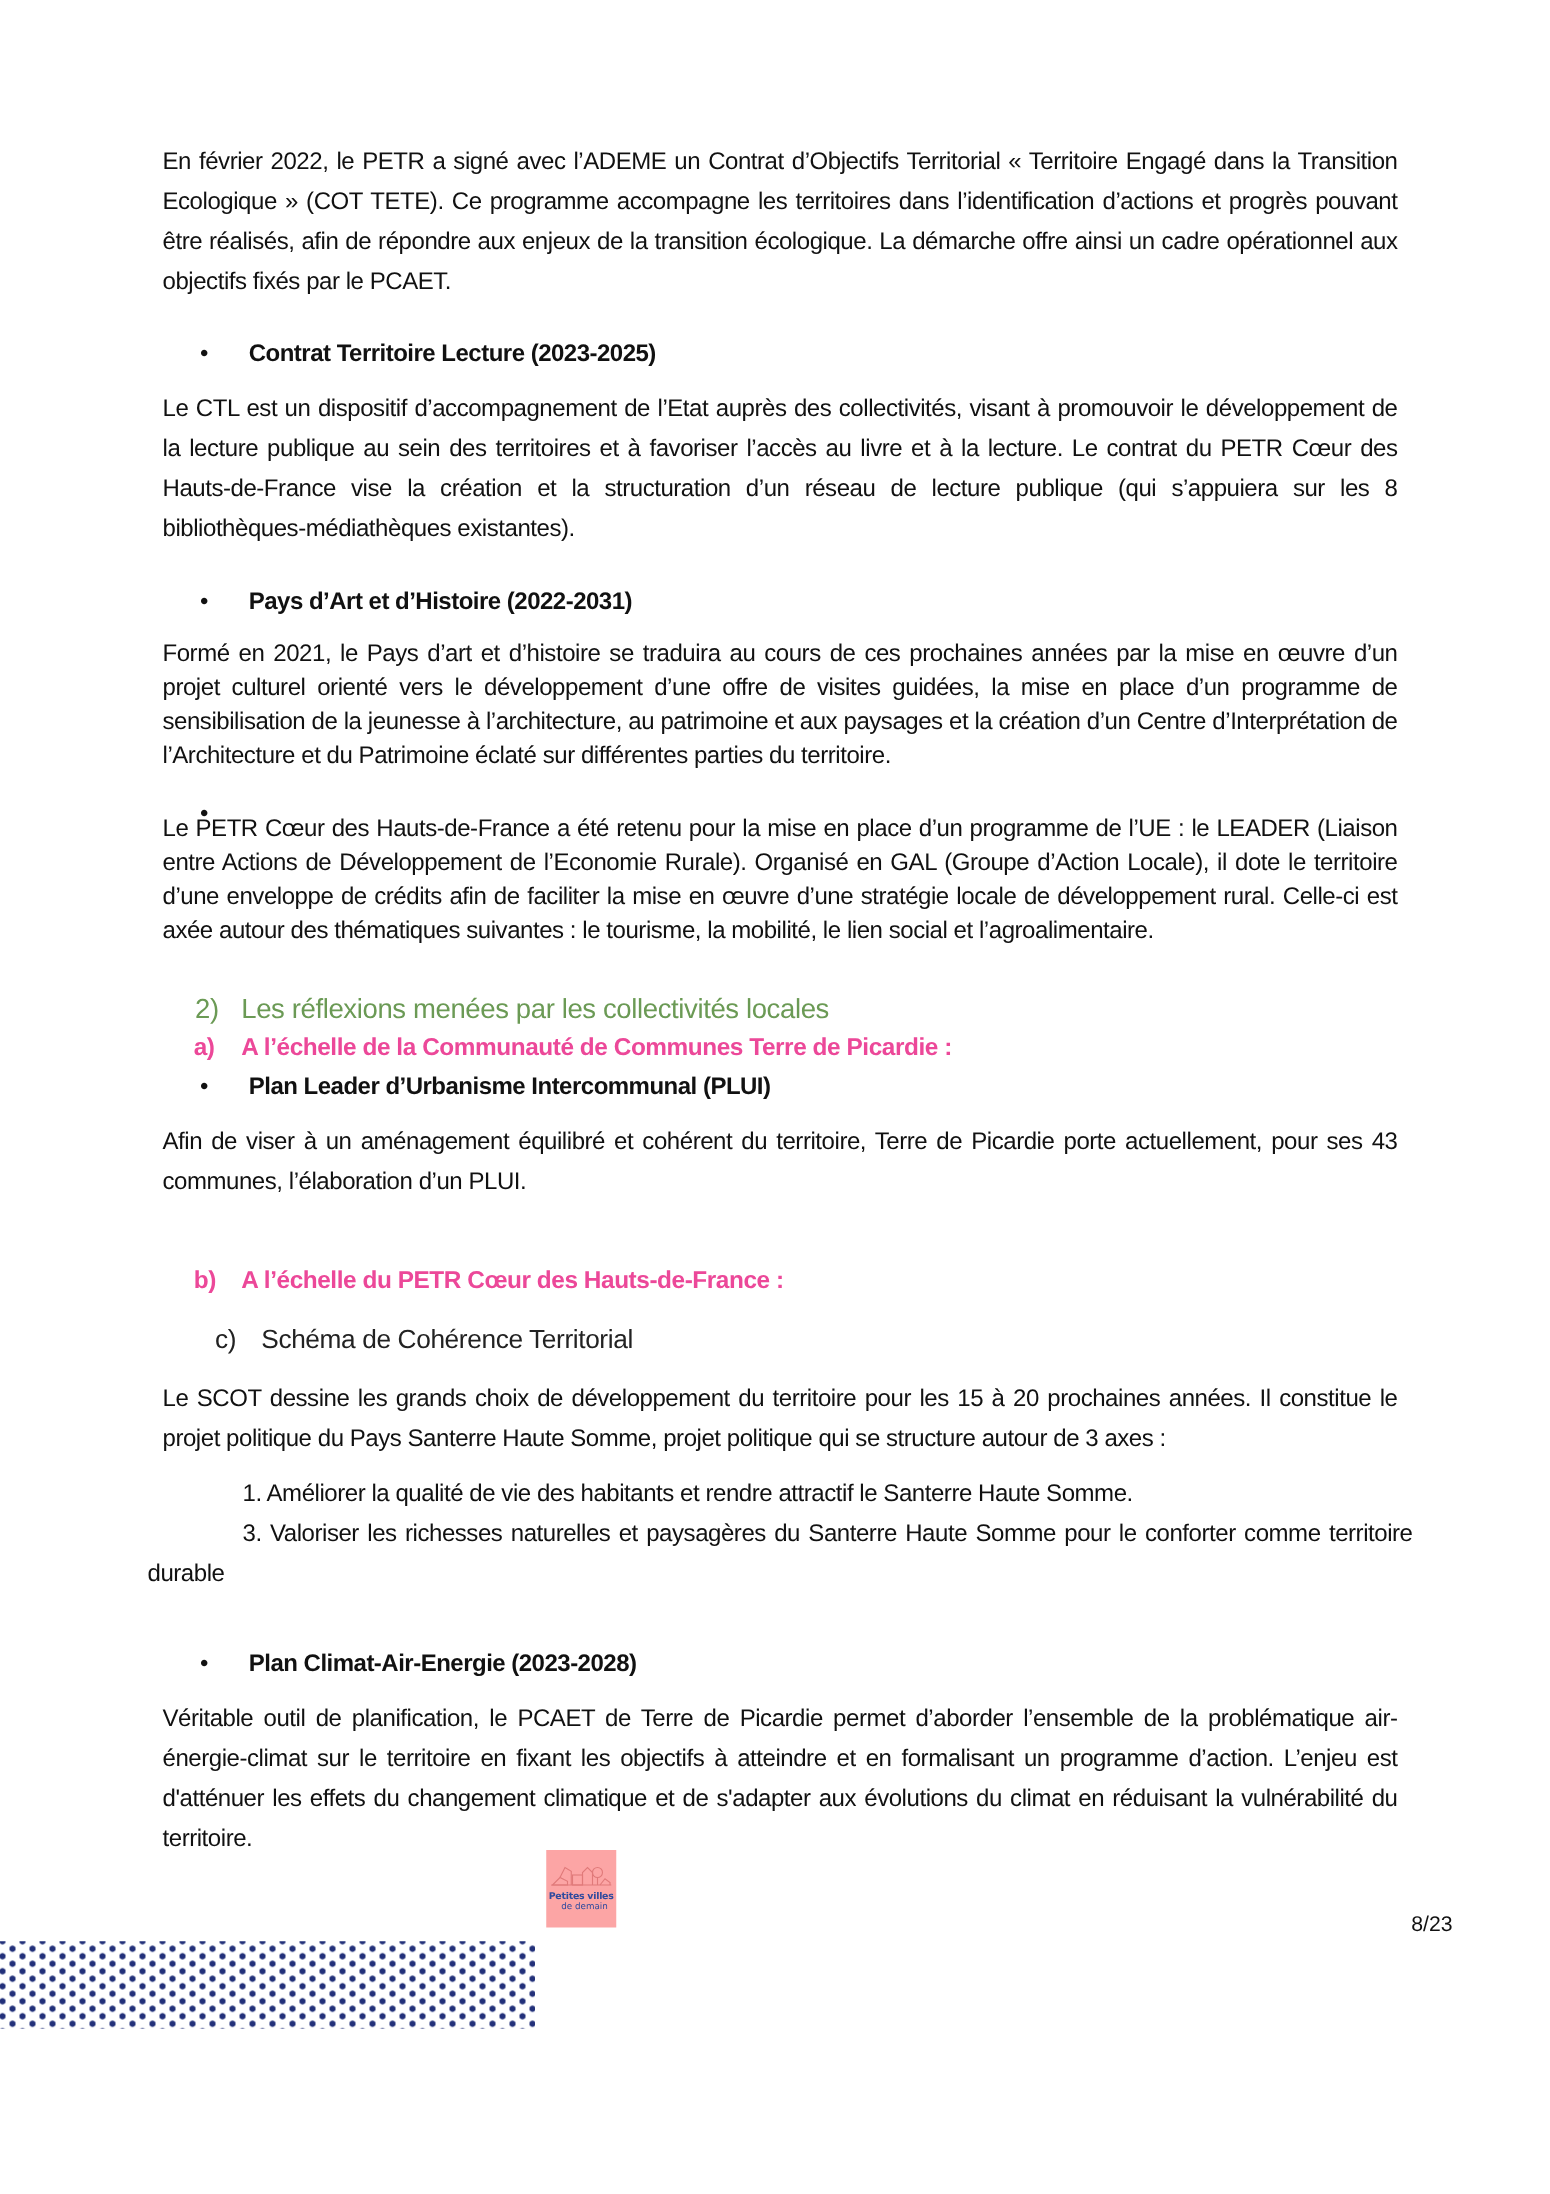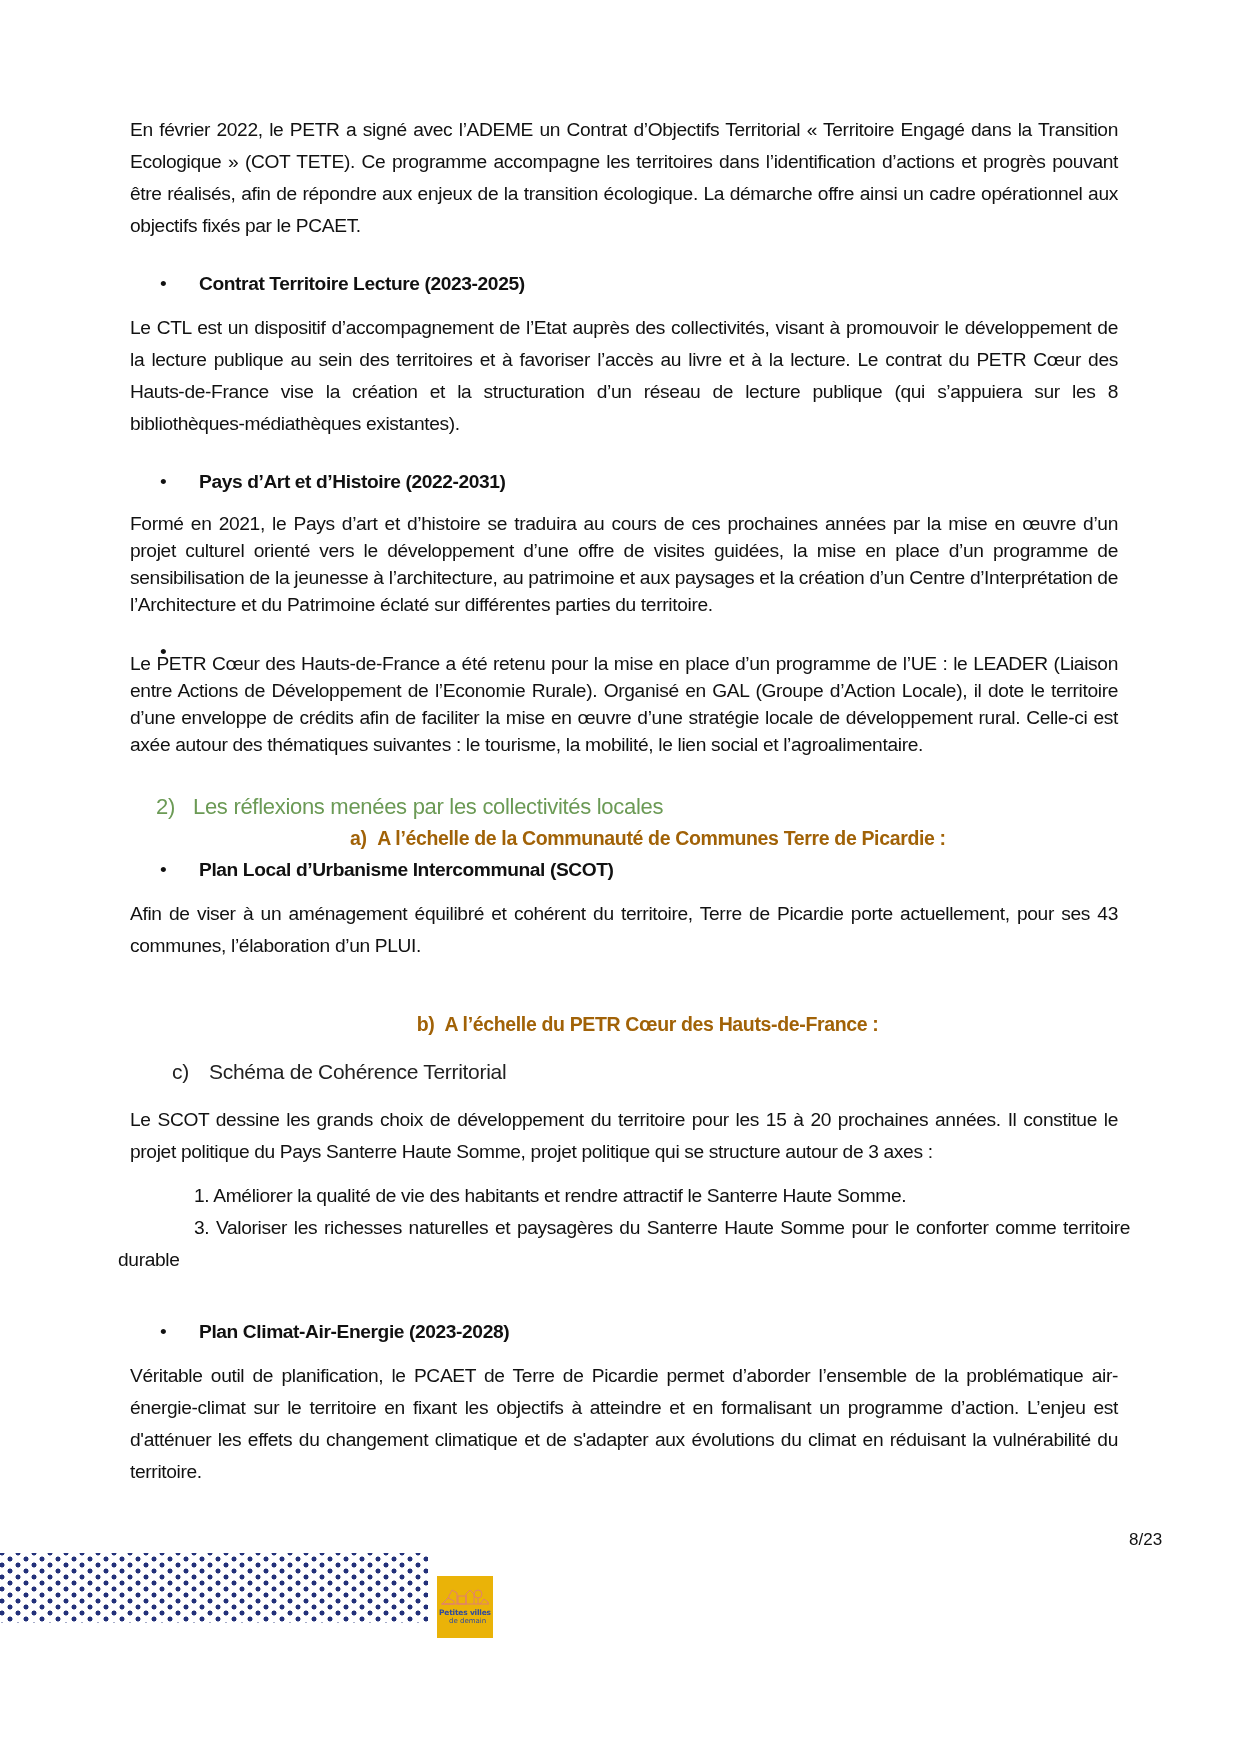--- a/index.html
+++ b/index.html
@@ -7,31 +7,31 @@
          font-family: "Liberation Sans Narrow", "Liberation Sans", sans-serif; color: #111; }
   .page { position: absolute; left: 118px; top: 102px; width: 1012px; }
   .p { font-size: 19.2px; line-height: 32px; margin: 12px; text-align: justify; letter-spacing: -0.35px; }
   .p.last { text-align-last: left; }
   .bullet { position: relative; font-weight: bold; font-size: 19.2px; line-height: 32px; margin: 0; padding-left: 81px; letter-spacing: -0.4px; }
   .bullet .dot { position: absolute; left: 42px; top: 0; font-weight: normal; }
   .gap-s { height: 14px; }
   .h2 { font-size: 22px; line-height: 30px; color: #6b9a55; margin: 0; padding-left: 38px; letter-spacing: -0.3px; }
   .h2 .num { display: inline-block; width: 37px; }
   .h2 .txt { text-underline-offset: 4px; }
-  .h3 { font-size: 19.5px; line-height: 32px; color: #a16207; font-weight: bold; margin: 0; padding-left: 37px; letter-spacing: -0.35px; text-align: center; }
+  .h3 { font-size: 19.5px; line-height: 32px; color: #ec4899; font-weight: bold; margin: 0; padding-left: 37px; letter-spacing: -0.35px; }
   .h3 .num { display: inline-block; width: 38px; }
   .h3c { font-size: 21px; line-height: 32px; color: #222; margin: 16px; padding-left: 38px; letter-spacing: -0.3px; }
   .h3c .num { display: inline-block; width: 37px; }
   .list-item { font-size: 19.2px; line-height: 32px; margin: 0; text-indent: 76px; text-align: justify; letter-spacing: -0.35px; }
   .footer-dots { position: absolute; left: 0; top: 1553px; width: 428px; height: 70px;
     background-image: radial-gradient(circle, #23317a 2.2px, transparent 2.8px),
                       radial-gradient(circle, #23317a 2.2px, transparent 2.8px);
     background-size: 16px 12px, 16px 12px;
     background-position: 2px 0, 10px 6px; }
-  .logo { position: absolute; left: 437px; top: 1576px; width: 56px; height: 62px; background: #eab308; }
+  .logo { position: absolute; left: 437px; top: 1480px; width: 56px; height: 62px; background: #fca5a5; }
   .logo svg { position: absolute; left: 3px; top: 8px; }
   .logo .l1 { position: absolute; left: 2px; top: 32px; font-family: "DejaVu Sans", sans-serif; font-weight: bold; font-size: 7.5px; color: #2e4a9e; white-space: nowrap; letter-spacing: -0.2px; }
   .logo .l2 { position: absolute; left: 12px; top: 41px; font-family: "DejaVu Sans", sans-serif; font-size: 7px; color: #2e4a9e; white-space: nowrap; }
   .page-num { position: absolute; left: 1129px; top: 1530px; font-family: "Liberation Sans", sans-serif; font-size: 17px; color: #111; }
 </style>
 </head>
 <body>
 
 <div class="page">
   <p class="p last">En février 2022, le PETR a signé avec l’ADEME un Contrat d’Objectifs Territorial « Territoire Engagé dans la Transition Ecologique » (COT TETE). Ce programme accompagne les territoires dans l’identification d’actions et progrès pouvant être réalisés, afin de répondre aux enjeux de la transition écologique. La démarche offre ainsi un cadre opérationnel aux objectifs fixés par le PCAET.</p>
@@ -58,21 +58,21 @@
   <div class="gap-s" style="height:22px"></div>
 
   <p class="h2">
     <span class="num">2)</span><span class="txt">Les réflexions menées par les collectivités locales</span>
   </p>
   <p class="h3">
     <span class="num">a)</span><span>A l’échelle de la Communauté de Communes Terre de Picardie :</span>
   </p>
   <p class="bullet">
     <span class="dot">•</span>
-    <span>Plan Local d’Urbanisme Intercommunal (SCOT)</span>
+    <span>Plan Leader d’Urbanisme Intercommunal (PLUI)</span>
   </p>
   <p class="p last">Afin de viser à un aménagement équilibré et cohérent du territoire, Terre de Picardie porte actuellement, pour ses 43 communes, l’élaboration d’un PLUI.</p>
   <div style="height:34px"></div>
 
   <p class="h3">
     <span class="num">b)</span><span>A l’échelle du PETR Cœur des Hauts-de-France :</span>
   </p>
   <p class="h3c">
     <span class="num">c)</span><span>Schéma de Cohérence Territorial</span>
   </p>

